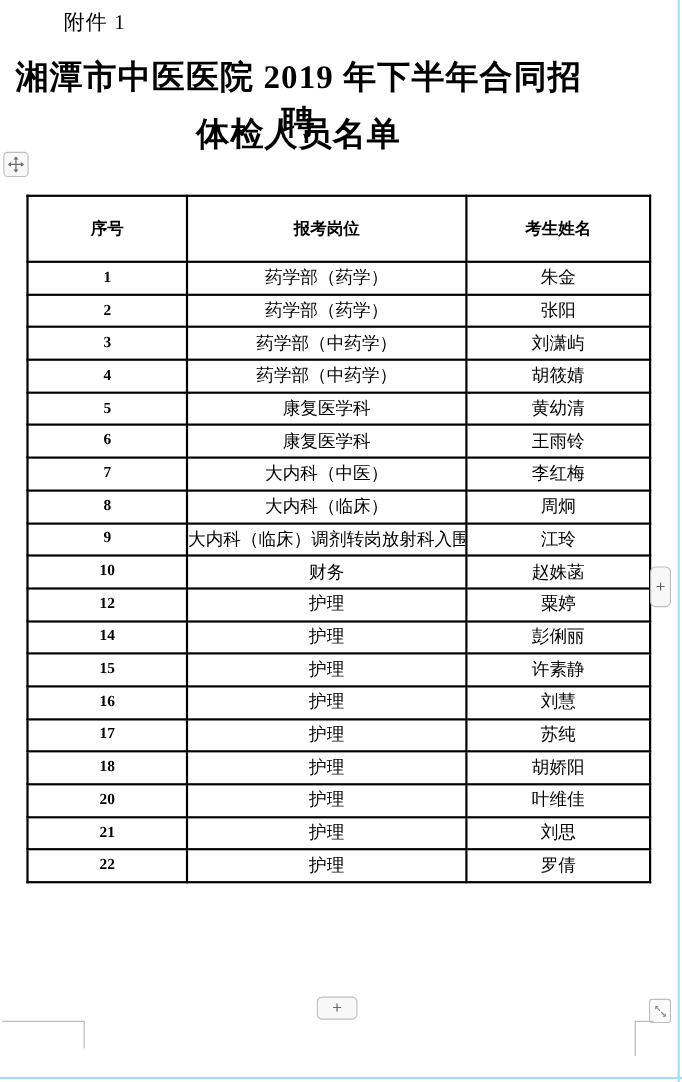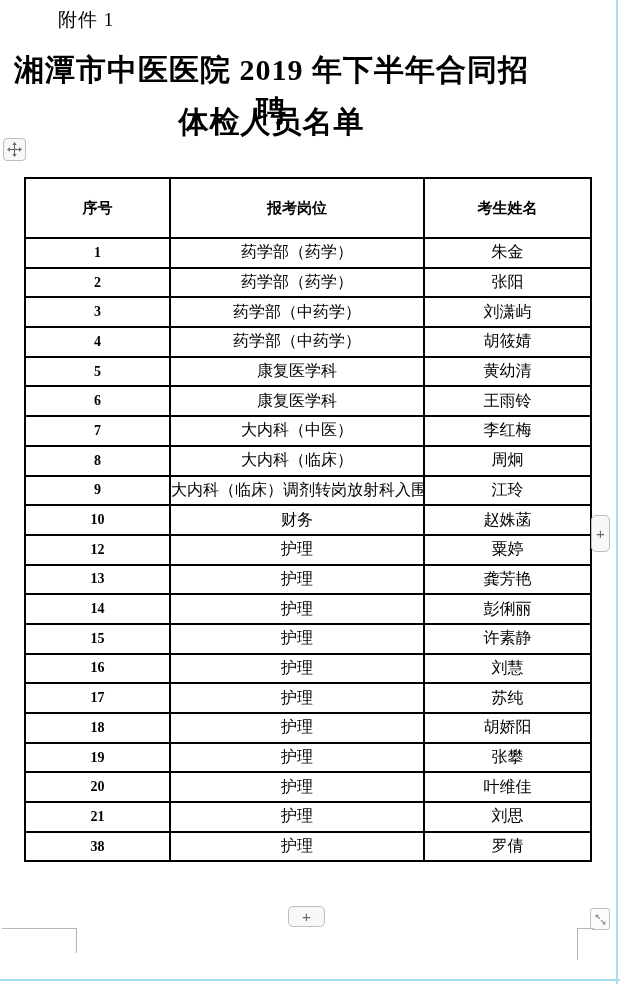--- a/index.html
+++ b/index.html
@@ -142,25 +142,20 @@
     <td class="c-name">赵姝菡</td>
   </tr>
 
 
   <tr>
     <td class="c-no">12</td>
     <td class="c-pos">护理</td>
     <td class="c-name">粟婷</td>
   </tr>
 
-  <tr>
-    <td class="c-no">13</td>
-    <td class="c-pos">护理</td>
-    <td class="c-name">龚芳艳</td>
-  </tr>
 
   <tr>
     <td class="c-no">14</td>
     <td class="c-pos">护理</td>
     <td class="c-name">彭俐丽</td>
   </tr>
 
   <tr>
     <td class="c-no">15</td>
     <td class="c-pos">护理</td>
@@ -178,40 +173,35 @@
     <td class="c-pos">护理</td>
     <td class="c-name">苏纯</td>
   </tr>
 
   <tr>
     <td class="c-no">18</td>
     <td class="c-pos">护理</td>
     <td class="c-name">胡娇阳</td>
   </tr>
 
-  <tr>
-    <td class="c-no">19</td>
-    <td class="c-pos">护理</td>
-    <td class="c-name">张攀</td>
-  </tr>
 
   <tr>
     <td class="c-no">20</td>
     <td class="c-pos">护理</td>
     <td class="c-name">叶维佳</td>
   </tr>
 
   <tr>
     <td class="c-no">21</td>
     <td class="c-pos">护理</td>
     <td class="c-name">刘思</td>
   </tr>
 
   <tr>
-    <td class="c-no">38</td>
+    <td class="c-no">22</td>
     <td class="c-pos">护理</td>
     <td class="c-name">罗倩</td>
   </tr>
 
 </tbody>
 </table>
 
 <button class="ui-btn add-col">
   <span>+</span>
 </button>

